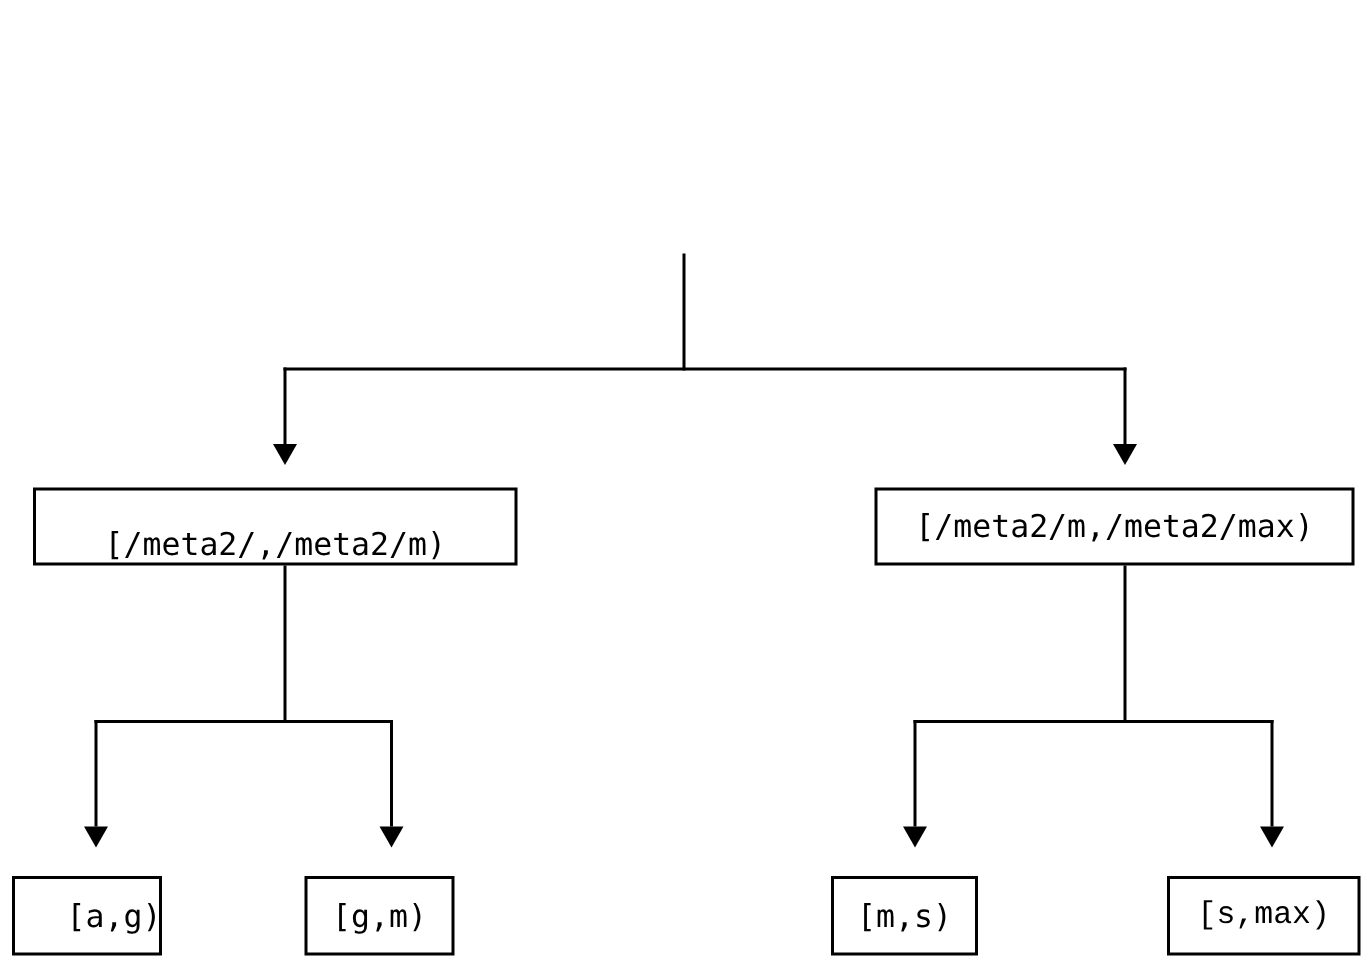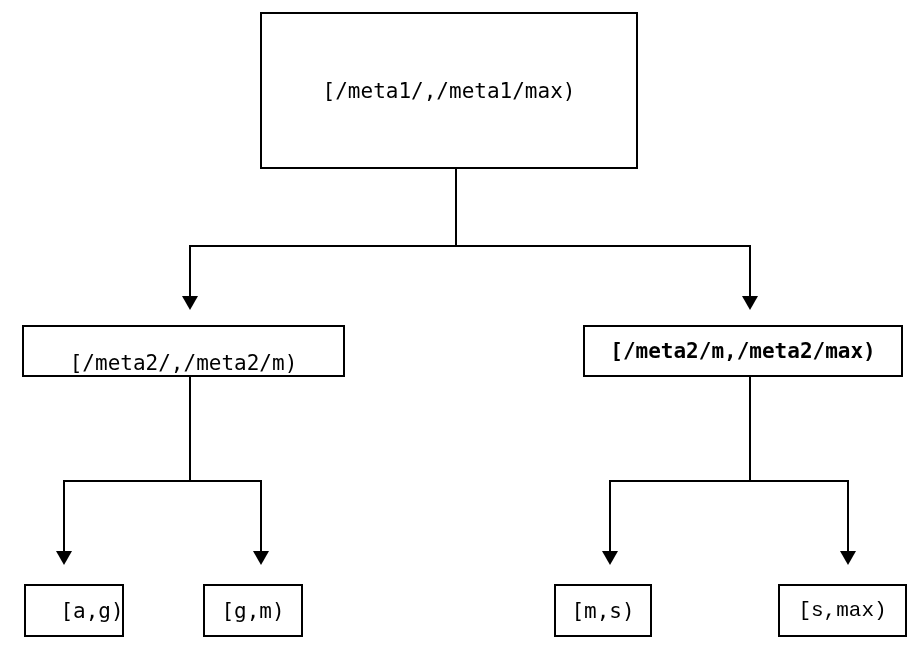--- a/index.html
+++ b/index.html
@@ -38,22 +38,22 @@
     width: 0;
     height: 0;
     border-left: 8px solid transparent;
     border-right: 8px solid transparent;
     border-top: 14px solid #000000;
   }
 
   
   .n-root   { left: 260px; top: 12px;  width: 378px; height: 157px; }
   .n-l2l    { left: 22px;  top: 325px; width: 323px; height: 52px; align-items: flex-end; }
-  .n-l2r    { left: 583px; top: 325px; width: 320px; height: 52px; font-weight: bold; }
-  .n-ag     { left: 24px;   top: 584px; width: 100px; height: 53px; padding-left: 36px; }
+  .n-l2r    { left: 583px; top: 325px; width: 320px; height: 52px; }
+  .n-ag     { left: 8px;   top: 584px; width: 100px; height: 53px; padding-left: 36px; }
   .n-gm     { left: 203px; top: 584px; width: 100px; height: 53px; }
   .n-ms     { left: 554px; top: 584px; width: 98px;  height: 53px; }
   .n-smax   { left: 778px; top: 584px; width: 129px; height: 53px; font-family: Liberation Mono, monospace; }
 
   
   .e-a-stem  { left: 455px; top: 169px; height: 78px; }
   .e-a-bus   { left: 189px; top: 245px; width: 562px; }
   .e-a-drop1 { left: 189px; top: 245px; height: 51px; }
   .e-a-drop2 { left: 749px; top: 245px; height: 51px; }
   .e-a-arr1  { left: 182px; top: 296px; }
@@ -73,23 +73,20 @@
   .e-c-drop1 { left: 609px; top: 480px; height: 71px; }
   .e-c-drop2 { left: 847px; top: 480px; height: 71px; }
   .e-c-arr1  { left: 602px; top: 551px; }
   .e-c-arr2  { left: 840px; top: 551px; }
 </style>
 </head>
 <body>
 
 <div class="canvas">
 
-  <div class="node n-root">
-    <span>[/meta1/,/meta1/max)</span>
-  </div>
   <div class="node n-l2l">
     <span>[/meta2/,/meta2/m)</span>
   </div>
   <div class="node n-l2r">
     <span>[/meta2/m,/meta2/max)</span>
   </div>
   <div class="node n-ag">
     <span>[a,g)</span>
   </div>
   <div class="node n-ms">

